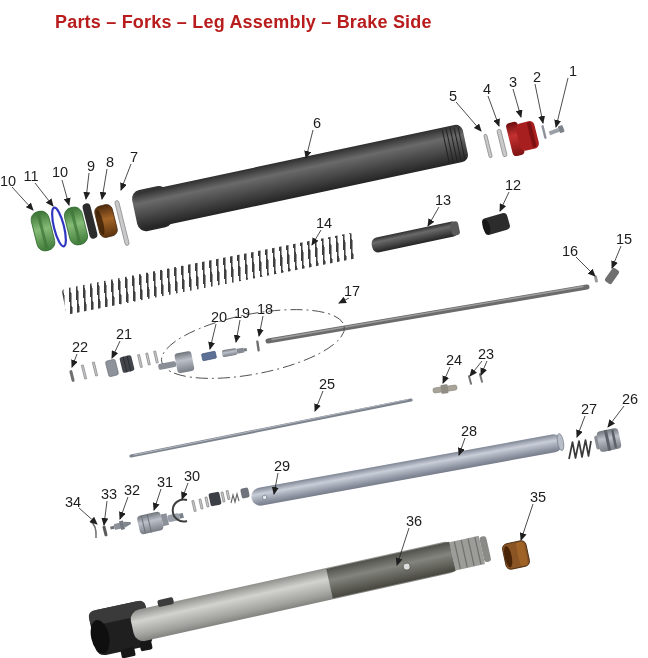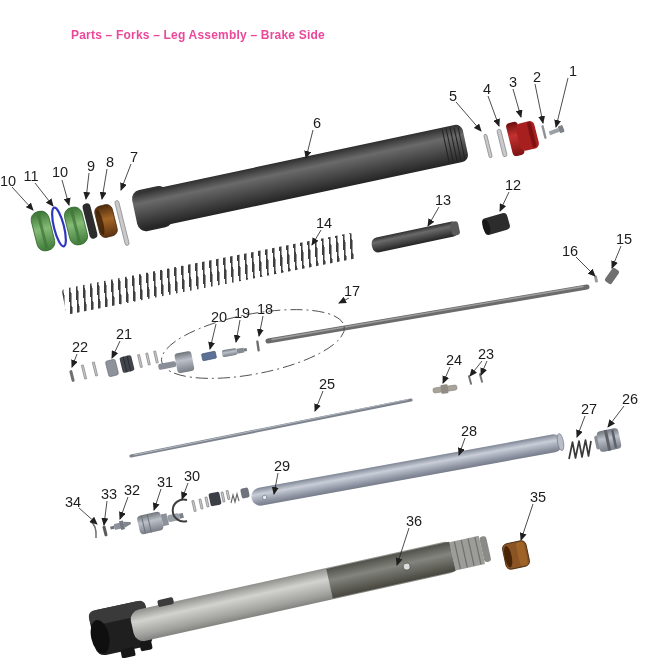--- a/index.html
+++ b/index.html
@@ -1,18 +1,18 @@
 <!DOCTYPE html>
 <html><head>
 <meta charset="utf-8">
 <style>
   html,body{margin:0;padding:0;background:#fff;}
   body{width:648px;height:658px;overflow:hidden;font-family:"Liberation Sans",sans-serif;}
   .stage{position:relative;width:648px;height:658px;background:#fff;}
-  .title{position:absolute;left:55px;top:12px;margin:16px;font-size:12px;font-weight:700;color:#ec4899;letter-spacing:.2px;white-space:nowrap;}
+  .title{position:absolute;left:55px;top:12px;margin:0;font-size:18px;font-weight:700;color:#b91c1c;letter-spacing:.2px;white-space:nowrap;}
   .spring-main{position:absolute;left:64px;top:289px;width:297px;height:26px;transform:rotate(-11deg);transform-origin:0 50%;
     background:repeating-linear-gradient(97deg,#3f3f3f 0 1.7px,#979797 1.7px 2.6px,rgba(255,255,255,0) 2.6px 7.1px);
     border-radius:4px;}
   svg.layer{position:absolute;left:0;top:0;}
   .callout{font-size:14.5px;fill:#1c1c1c;text-anchor:middle;dominant-baseline:central;font-family:"Liberation Sans",sans-serif;}
   .leader{stroke:#1f1f1f;stroke-width:.8;fill:none;}
   .sliver{fill:#c9c9c9;stroke:#85858a;stroke-width:.7;}
 </style>
 </head>
 <body>

